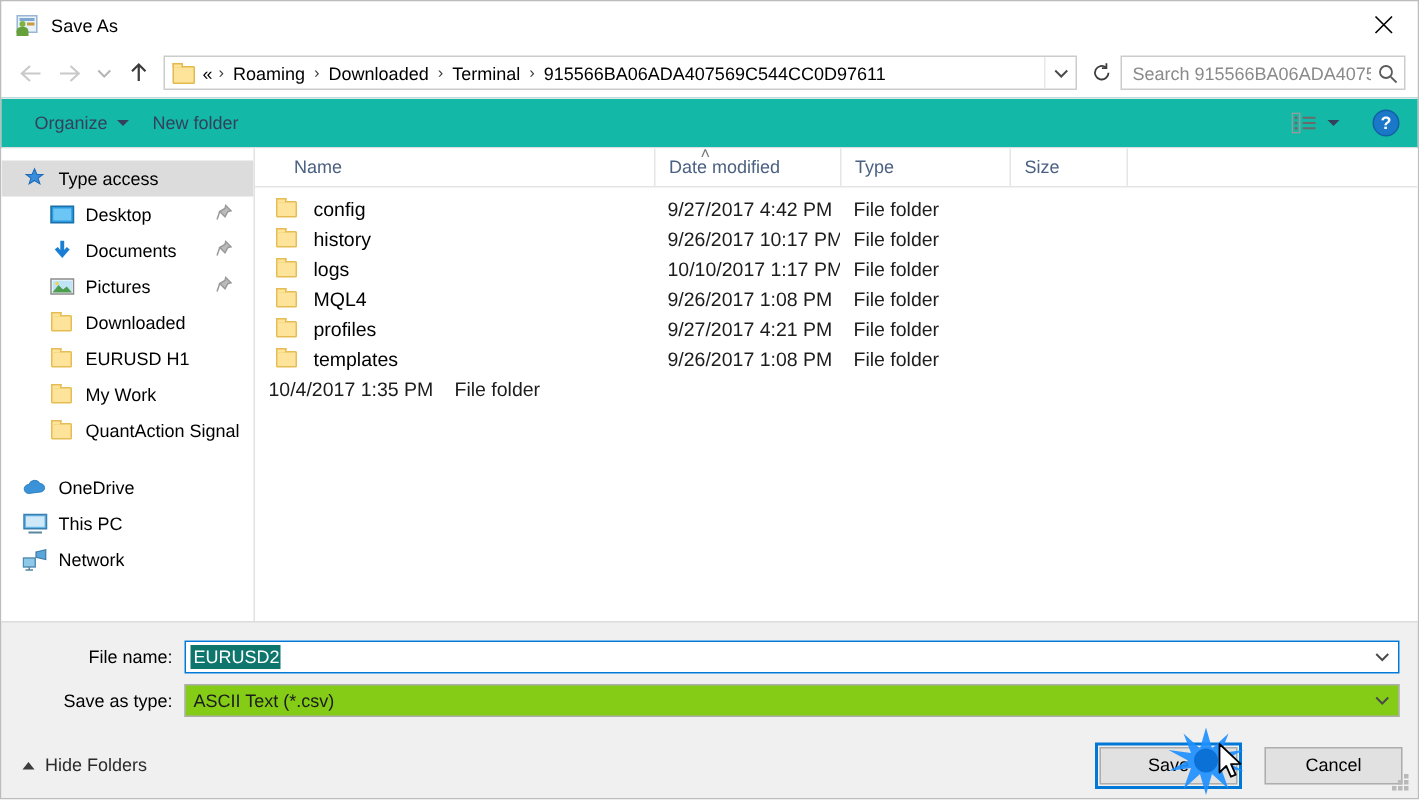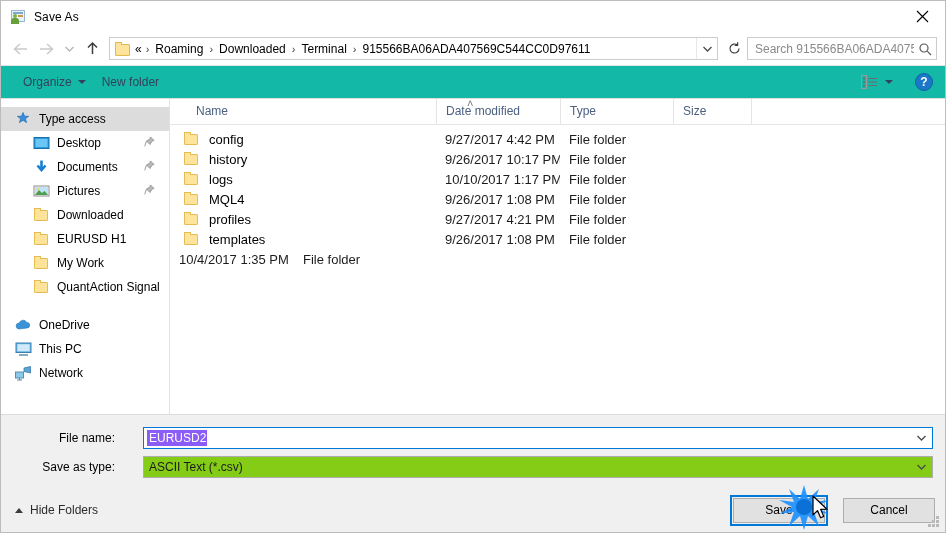--- a/index.html
+++ b/index.html
@@ -305,21 +305,20 @@
   .formzone {
     background: #f0f0f0;
     border-top: 1px solid #dcdcdc;
     padding: 12px 0 10px 0;
     min-height: 0;
   }
   .formrow {
     display: flex; align-items: center;
     height: 22px;
     margin-bottom: 7px;
-    gap: 20px;
   }
   .formlabel {
     width: 122px; min-width: 122px;
     text-align: right;
     padding-right: 8px;
     font-size: 12px; color: #000;
     box-sizing: border-box;
   }
   .fieldwrap {
     flex: 1 1 auto;
@@ -330,21 +329,21 @@
   }
   .textfield {
     flex: 1 1 auto; height: 22px;
     border: 1px solid #0078d7;
     background: #ffffff;
     display: flex; align-items: center;
     box-sizing: border-box;
   }
   .textfield .val {
     font-size: 12px; color: #ffffff;
-    background: #8b5cf6;
+    background: #0f766e;
     padding: 1px 1px 1px 2px;
     margin-left: 3px;
     line-height: 14px;
   }
   .textfield .dd, .selectfield .dd {
     width: 22px; flex: none;
     display: flex; align-items: center; justify-content: center;
   }
   .selectfield {
     flex: 1 1 auto; height: 22px;

